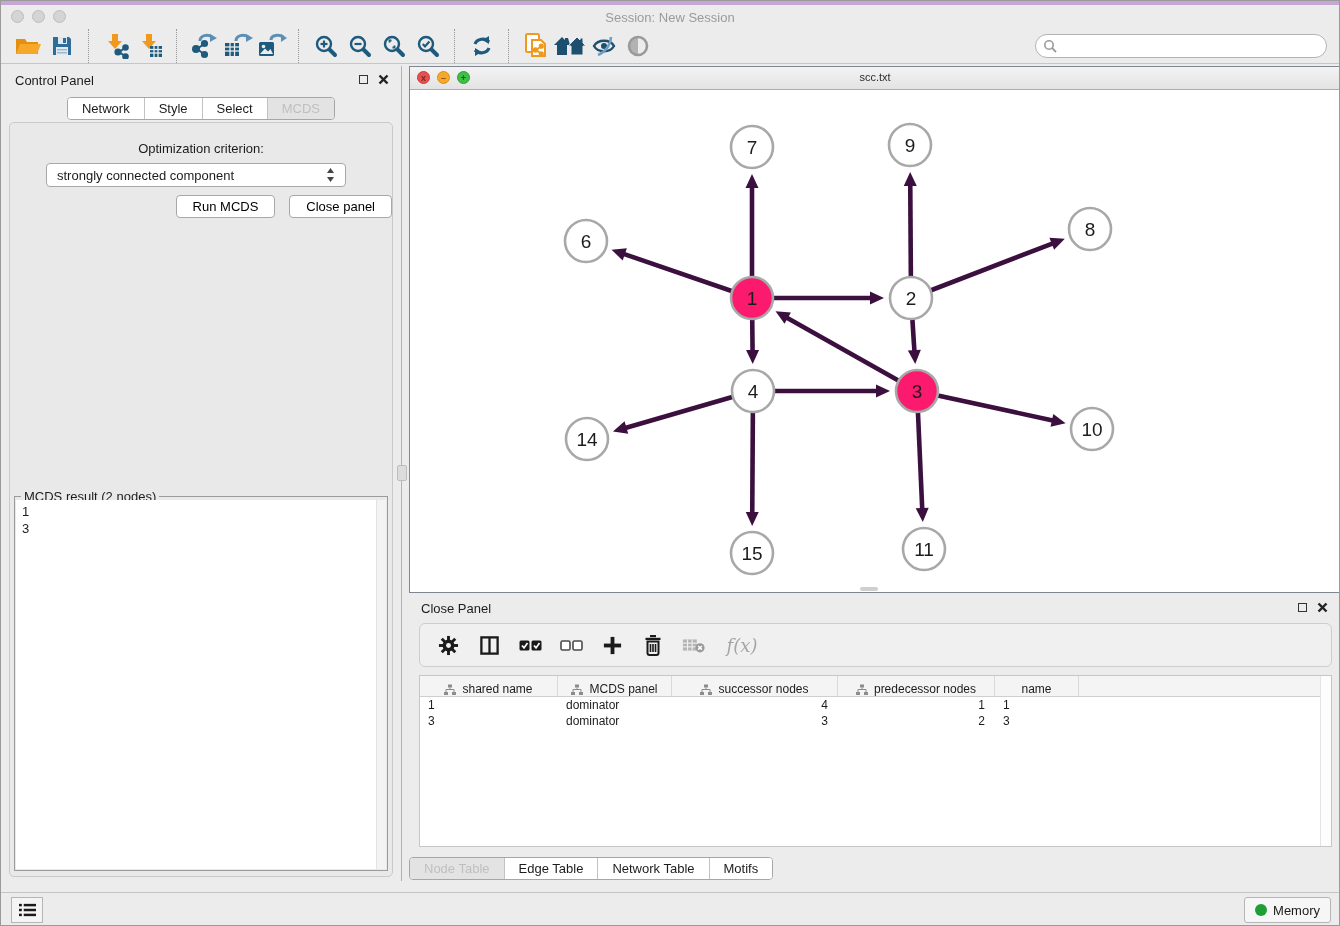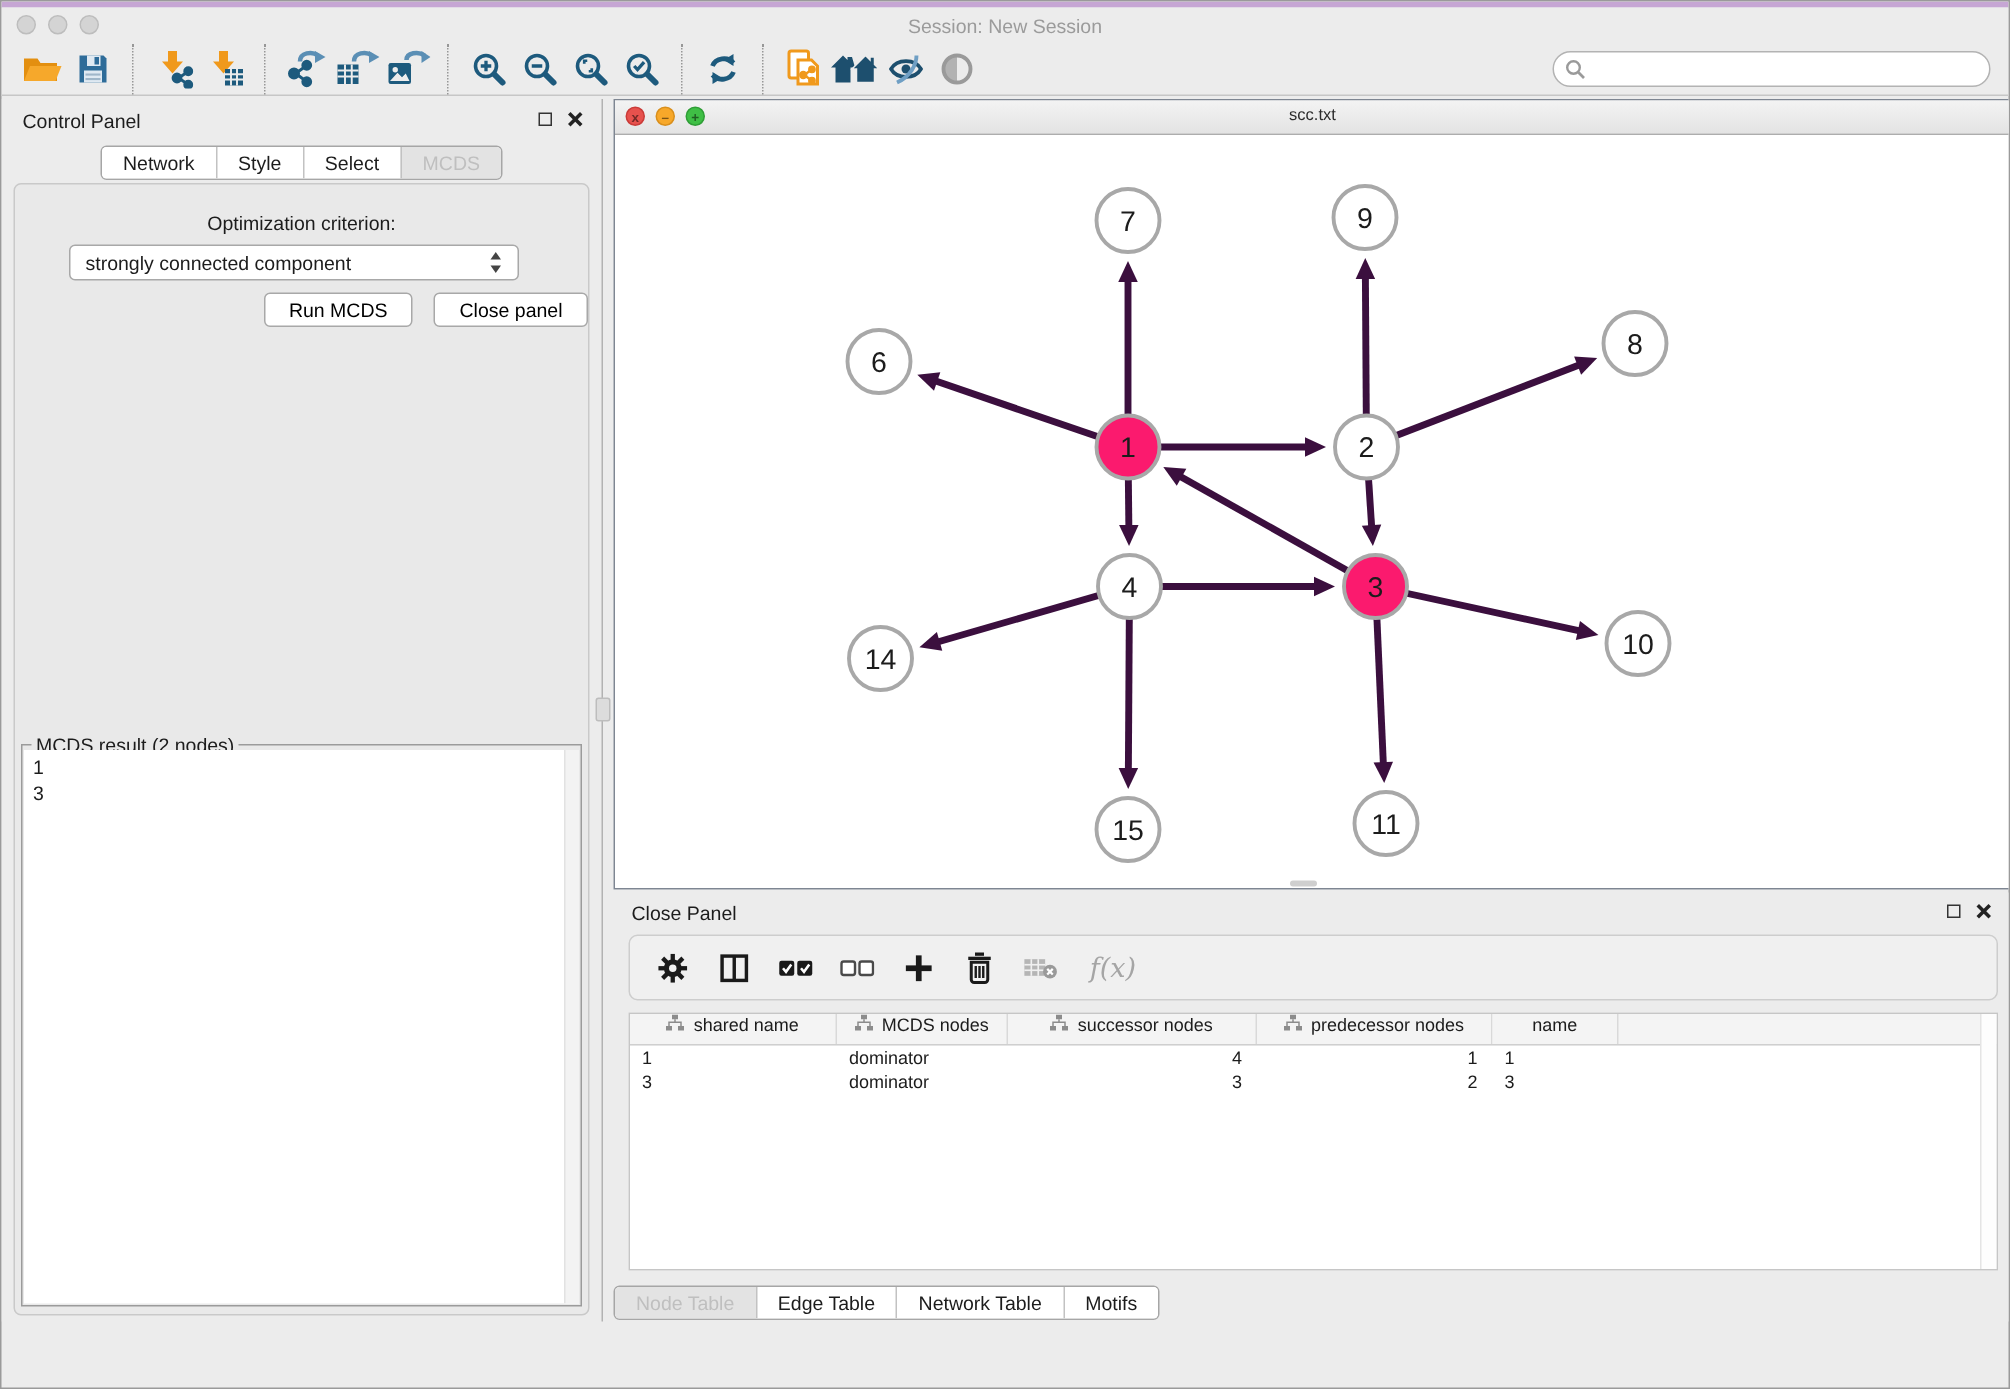--- a/index.html
+++ b/index.html
@@ -66,21 +66,21 @@
   .table-panel{position:absolute;left:408px;top:594px;width:932px;height:286px;background:#ececec;}
   .tp-head{position:absolute;left:12px;top:6px;font-size:13px;}
   .tp-toolbar{position:absolute;left:10px;right:9px;top:28px;height:44px;background:#f0f0f0;
       border:1px solid #cdcdcd;border-radius:6px;display:flex;align-items:center;gap:17px;
       padding-left:16px;box-sizing:border-box;}
   .tp-ico{display:flex;align-items:center;justify-content:center;width:24px;height:24px;}
   .fx{font-family:"DejaVu Serif",serif;font-style:italic;font-size:18px;color:#a5a5a5;text-align:center;}
   .dtable{position:absolute;left:10px;right:9px;top:80px;height:172px;background:#fff;
       border:1px solid #c6c6c6;box-sizing:border-box;overflow:hidden;}
   .dt-header{display:flex;height:20px;border-bottom:1px solid #cfcfcf;background:#f4f4f4;}
-  .dt-hcell{display:flex;align-items:flex-start;justify-content:center;gap:6px;font-size:12px;
+  .dt-hcell{display:flex;align-items:flex-end;justify-content:center;gap:6px;font-size:12px;
       border-right:1px solid #d9d9d9;box-sizing:border-box;height:100%;background:#f4f4f4;}
   .dt-row{display:flex;height:16px;}
   .dt-cell{font-size:12px;line-height:16px;box-sizing:border-box;white-space:nowrap;overflow:hidden;}
   .dt-cell.left{text-align:left;padding-left:8px;}
   .dt-cell.right{text-align:right;padding-right:10px;}
   .dt-scroll{position:absolute;right:0;top:0;bottom:0;width:10px;background:#fdfdfd;border-left:1px solid #e4e4e4;}
   .tp-tabs{position:absolute;left:0;right:0;top:262px;display:flex;justify-content:flex-start;}
   
   .statusbar{position:absolute;left:0;bottom:0;width:100%;height:33px;background:#ececec;
       border-top:1px solid #c4c4c4;box-sizing:border-box;}
@@ -470,21 +470,21 @@
             <span style="display: flex;">
               <svg width="12" height="12" viewBox="0 0 12 12">
                 <g fill="#8c8c8c">
                   <rect x="4" y="0.5" width="4" height="3"></rect>
                   <rect x="0" y="8" width="4" height="3"></rect>
                   <rect x="8" y="8" width="4" height="3"></rect>
                 </g>
                 <path d="M6 3.5 V5.5 M2 8 V5.5 H10 V8" stroke="#8c8c8c" stroke-width="1" fill="none"></path>
               </svg>
             </span>
-            <span>MCDS nodes</span>
+            <span>MCDS panel</span>
           </div>
           <div class="dt-hcell" style="width: 166px;">
             <span style="display: flex;">
               <svg width="12" height="12" viewBox="0 0 12 12">
                 <g fill="#8c8c8c">
                   <rect x="4" y="0.5" width="4" height="3"></rect>
                   <rect x="0" y="8" width="4" height="3"></rect>
                   <rect x="8" y="8" width="4" height="3"></rect>
                 </g>
                 <path d="M6 3.5 V5.5 M2 8 V5.5 H10 V8" stroke="#8c8c8c" stroke-width="1" fill="none"></path>
@@ -530,13 +530,31 @@
     <div class="tp-tabs">
       <div class="tab-group" id="tp-tabs">
           <div class="tab active">Node Table</div>
           <div class="tab">Edge Table</div>
           <div class="tab">Network Table</div>
           <div class="tab">Motifs</div>
         </div>
     </div>
   </div>
 
+  <div class="statusbar">
+    <div class="sb-btn">
+      <svg width="17" height="14" viewBox="0 0 18 14">
+        <g fill="#1a1a1a">
+          <rect x="0" y="0.5" width="3" height="2.6"></rect>
+            <rect x="5" y="0.5" width="13" height="2.6"></rect>
+          <rect x="0" y="5.7" width="3" height="2.6"></rect>
+            <rect x="5" y="5.7" width="13" height="2.6"></rect>
+          <rect x="0" y="10.9" width="3" height="2.6"></rect>
+            <rect x="5" y="10.9" width="13" height="2.6"></rect>
+        </g>
+      </svg>
+    </div>
+    <div class="mem-btn">
+      <span class="mem-dot"></span>
+      <span>Memory</span>
+    </div>
+  </div>
 </div>
 
 </body></html>

